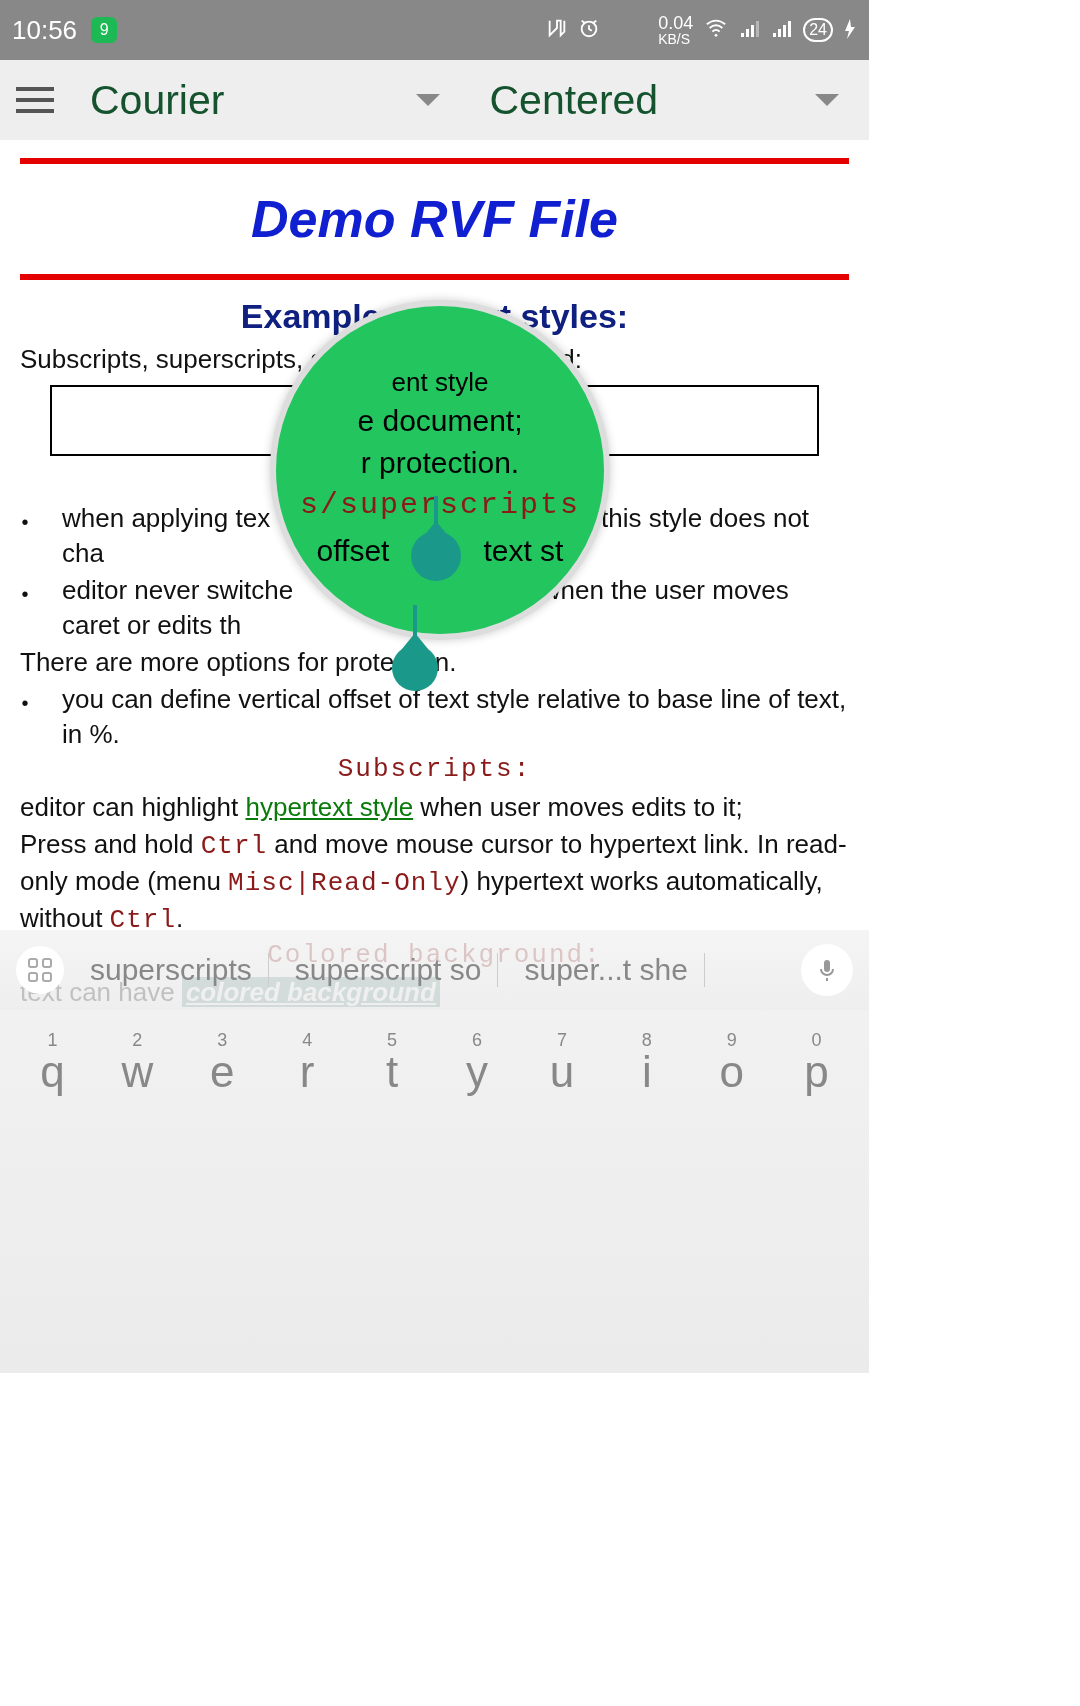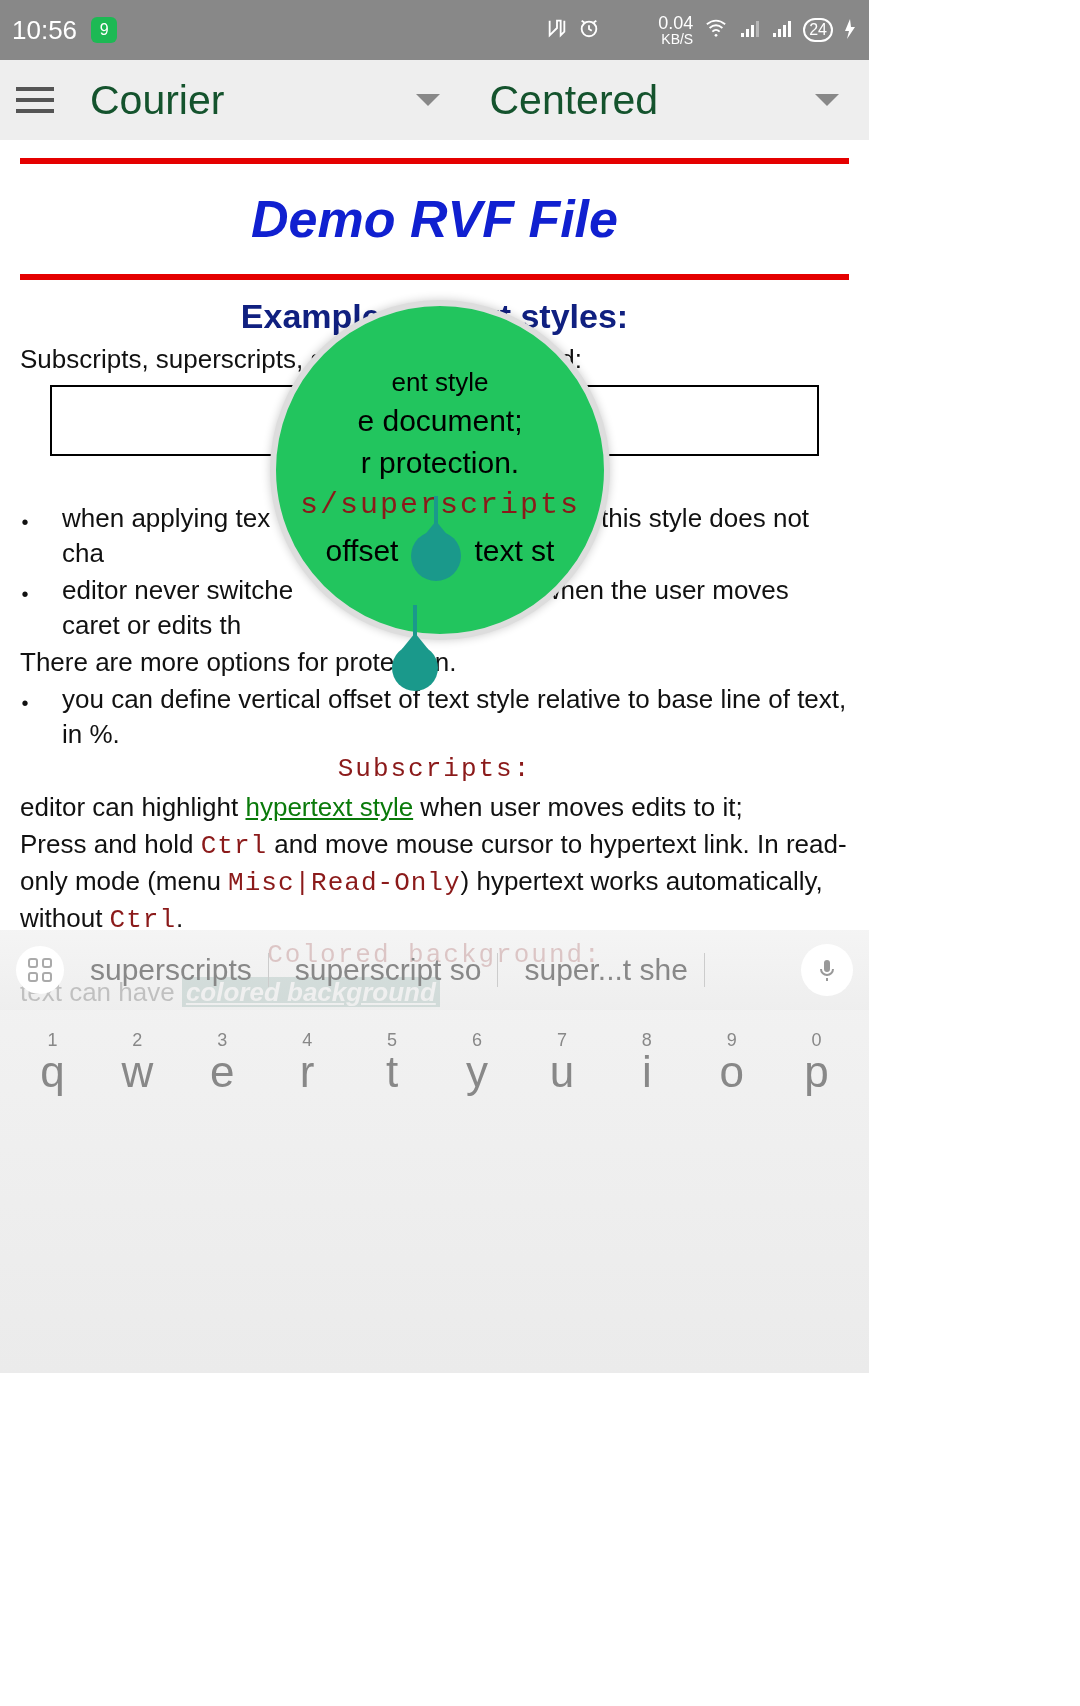--- a/index.html
+++ b/index.html
@@ -2,21 +2,21 @@
 <html><head>
 <meta charset="utf-8">
 <style>
 * { margin: 0; padding: 0; box-sizing: border-box; }
 body { font-family: sans-serif; width: 869px; height: 1373px; background: #fff; overflow: hidden; position: relative; }
 
 .status-bar { background: #888; height: 60px; display: flex; align-items: center; justify-content: space-between; padding: 0 12px; color: #fff; font-size: 26px; font-weight: 500; }
 .status-left { display: flex; align-items: center; gap: 14px; }
 .status-right { display: flex; align-items: center; gap: 10px; }
 .green-badge { background: #1db954; width: 26px; height: 26px; border-radius: 6px; display: inline-flex; align-items: center; justify-content: center; font-size: 16px; color: #fff; }
-.data-speed { text-align: right; font-size: 14px; line-height: 1; margin-left: 48px; }
+.data-speed { text-align: left; font-size: 14px; line-height: 1; margin-left: 48px; }
 .data-speed .top { font-size: 18px; }
 .battery { border: 2px solid #fff; border-radius: 12px; padding: 1px 4px; font-size: 16px; position: relative; }
 .battery::before { content: ''; position: absolute; left: 0; top: 0; bottom: 0; width: 30%; background: #e6c200; border-radius: 4px 0 0 4px; z-index: -1; }
 
 .toolbar { background: #eee; height: 80px; display: flex; align-items: center; padding: 0 10px; gap: 10px; }
 .hamburger { width: 50px; height: 50px; display: flex; flex-direction: column; justify-content: center; gap: 7px; padding: 0 6px; cursor: pointer; }
 .hamburger span { height: 4px; background: #555; }
 .dropdown { flex: 1; display: flex; align-items: center; justify-content: space-between; padding: 0 20px; font-size: 41px; color: #14532d; cursor: pointer; }
 .chevron { width: 0; height: 0; border-left: 12px solid transparent; border-right: 12px solid transparent; border-top: 12px solid #888; }
 
@@ -176,21 +176,21 @@
   <div class="line">
     <span>text can have </span><span class="colored-bg">colored background</span>
   </div>
 </div>
 
 <div class="magnifier">
   <div class="m-line m-small">ent style</div>
   <div class="m-line">e document;</div>
   <div class="m-line">r protection.</div>
   <div class="m-line m-red">s/superscripts</div>
-  <div class="m-line" style="display:flex;align-items:center;gap:13px">
+  <div class="m-line" style="display:flex;align-items:center;gap:22px">
     <span>offset</span>
     <span style="position:relative;width:50px;height:50px;display:inline-block">
       <span style="position:absolute;left:23px;top:-30px;width:4px;height:40px;background:#1a998b"></span>
       <span style="position:absolute;left:0;top:5px;width:50px;height:50px;background:#1a998b;border-radius:50%"></span>
       <span style="position:absolute;left:12px;top:-5px;border-left:13px solid transparent;border-right:13px solid transparent;border-bottom:16px solid #1a998b"></span>
     </span>
     <span>text st</span>
   </div>
 </div>
 

